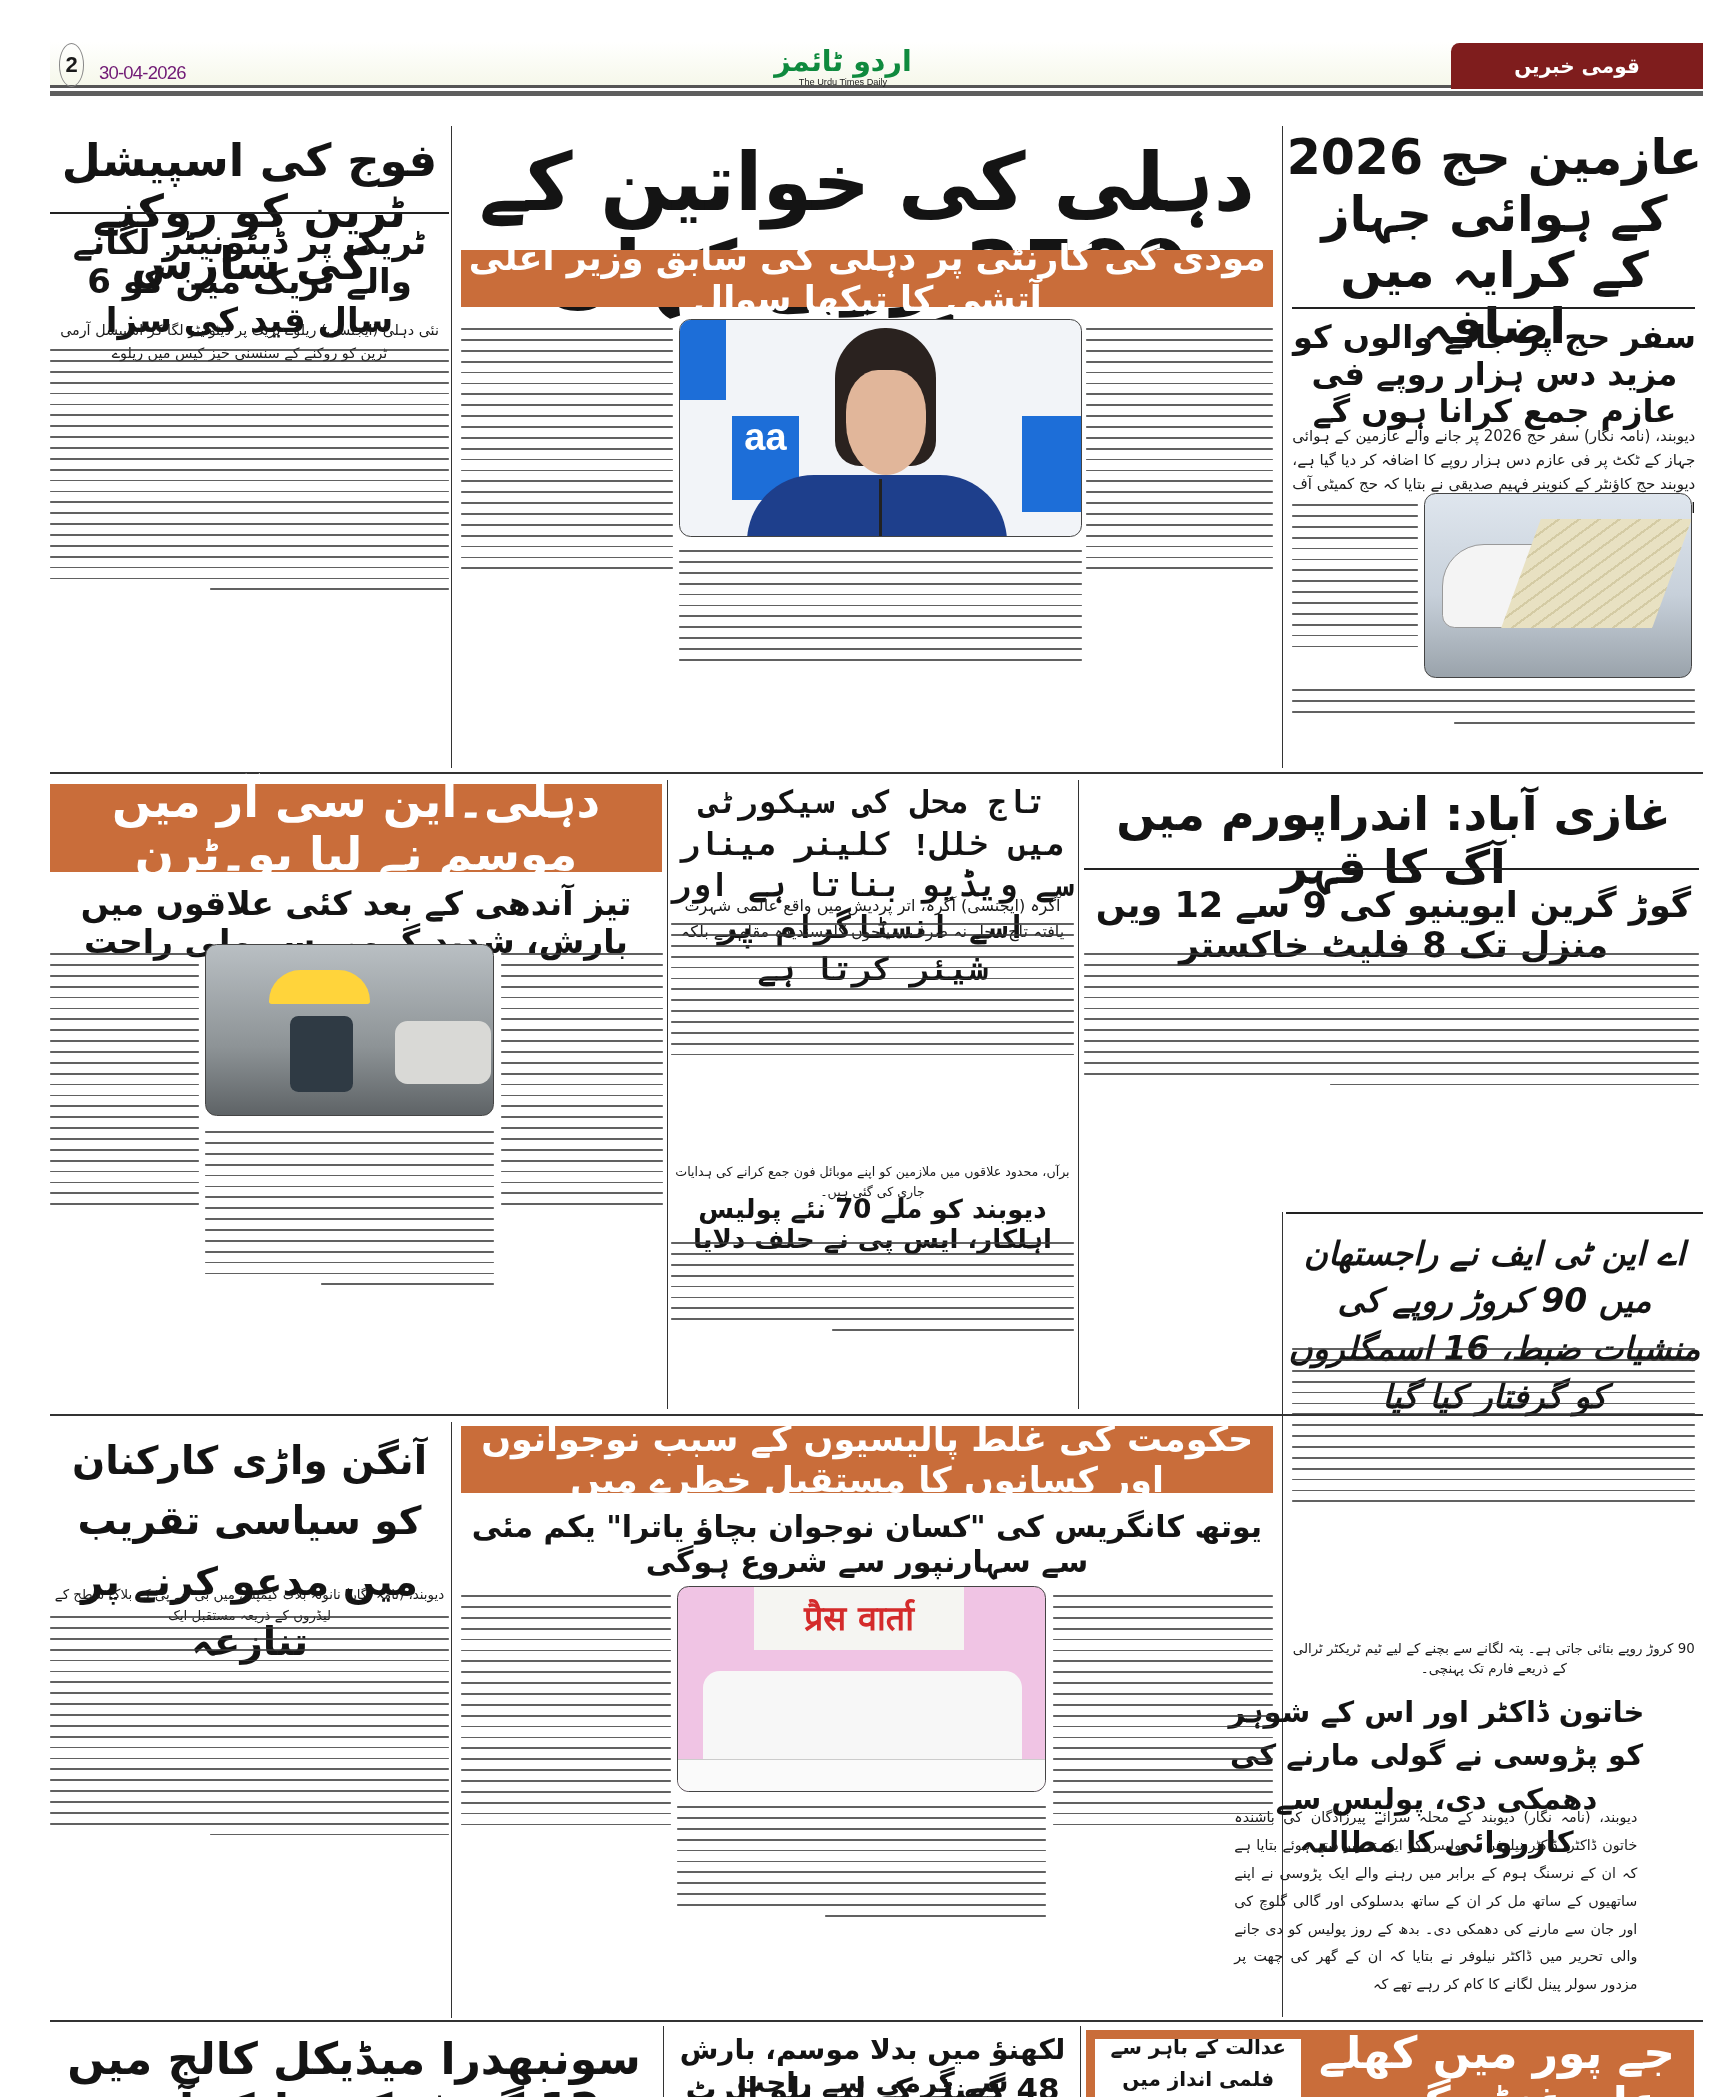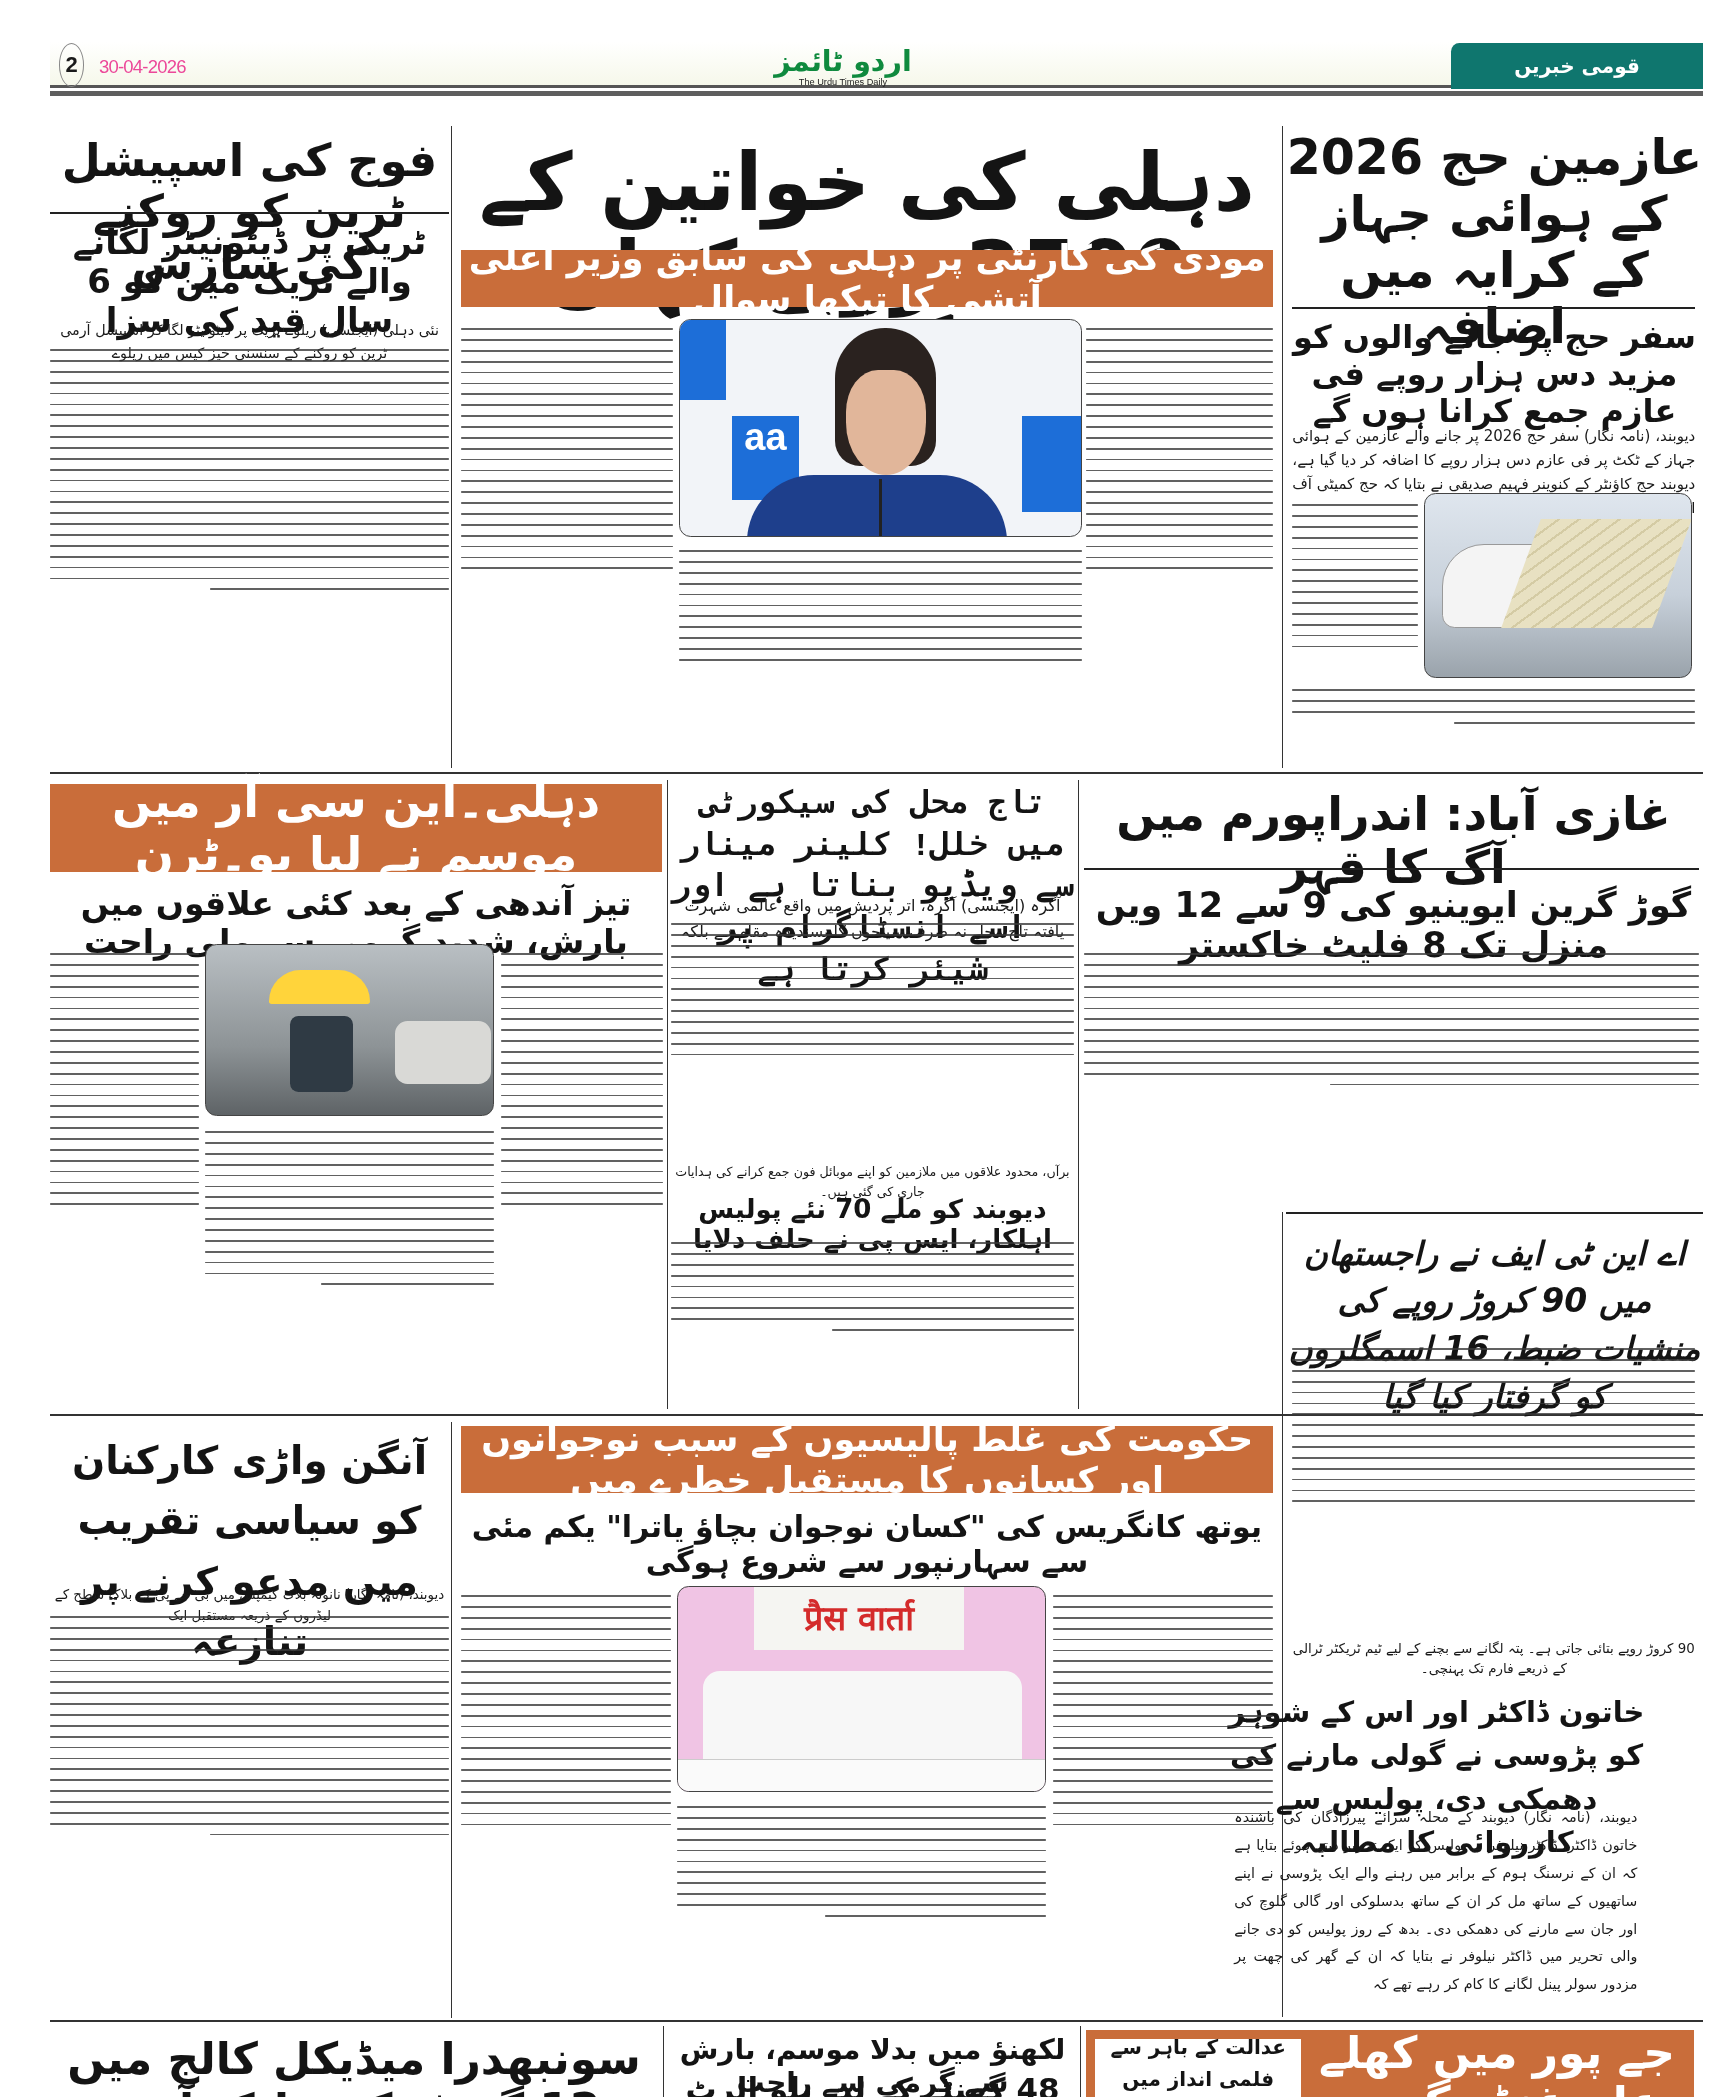--- a/index.html
+++ b/index.html
@@ -13,25 +13,25 @@
   .orange { background: #c96d3a; }
   .rule-v { position: absolute; width: 1.3px; background: #333; }
   .rule-h { position: absolute; height: 2.5px; background: #333; }
   .thin-h { position: absolute; height: 1.7px; background: #222; }
 
   
   .masthead { left: 50px; top: 42px; width: 1653px; height: 46px;
     background: linear-gradient(#ffffff, #f6f8ea); border-bottom: 3.4px solid #555; }
   .page-num { left: 59px; top: 43px; width: 25px; height: 44px; border: 1.7px solid #888; border-radius: 12.6px/22px;
     font: bold 22px "Liberation Sans", sans-serif; display: flex; align-items: center; justify-content: center; }
-  .date { left: 99px; top: 56px; font: 18.5px "Liberation Sans Narrow", "Liberation Sans", sans-serif; color: #ec4899; letter-spacing: -0.8px; }
+  .date { left: 99px; top: 62px; font: 18.5px "Liberation Sans Narrow", "Liberation Sans", sans-serif; color: #701a75; letter-spacing: -0.8px; }
   .logo { left: 755px; top: 46px; width: 176px; text-align: center; }
   .logo-urdu { font: bold 28.5px "DejaVu Sans", sans-serif; color: #0f8a3e; direction: rtl; line-height: 1.1; }
   .logo-en { font: 9.2px "Liberation Sans", sans-serif; color: #222; }
-  .section-tab { left: 1451px; top: 43px; width: 252px; height: 46px; background: #0f766e;
+  .section-tab { left: 1451px; top: 43px; width: 252px; height: 46px; background: #7f1d1d;
     border-radius: 8.4px 0 0 0; color: #fff; font: bold 20px "DejaVu Sans", sans-serif;
     display: flex; align-items: center; justify-content: center; direction: rtl; }
   .grey-band { left: 50px; top: 91px; width: 1653px; height: 5px; background: #5e5e5e; }
 
   
   .body-lines { position: absolute; overflow: hidden; }
   .body-lines .ln { height: 1.7px; background: #3a3a3a; margin: 9.2px 0 8.4px 0; border-radius: 0.8px; opacity: 0.8; }
   .body-lines .ln.short { width: 60%; margin-left: auto; }
 
   .photo { position: absolute; border-radius: 11.7px; overflow: hidden; border: 1.3px solid #444; }

